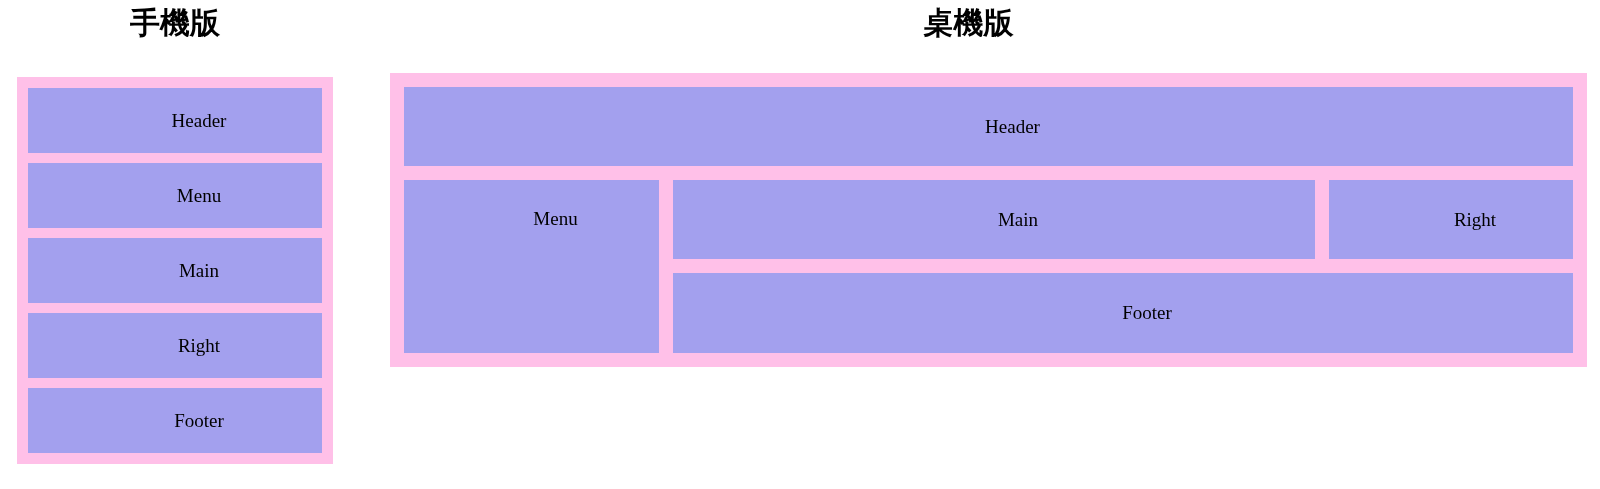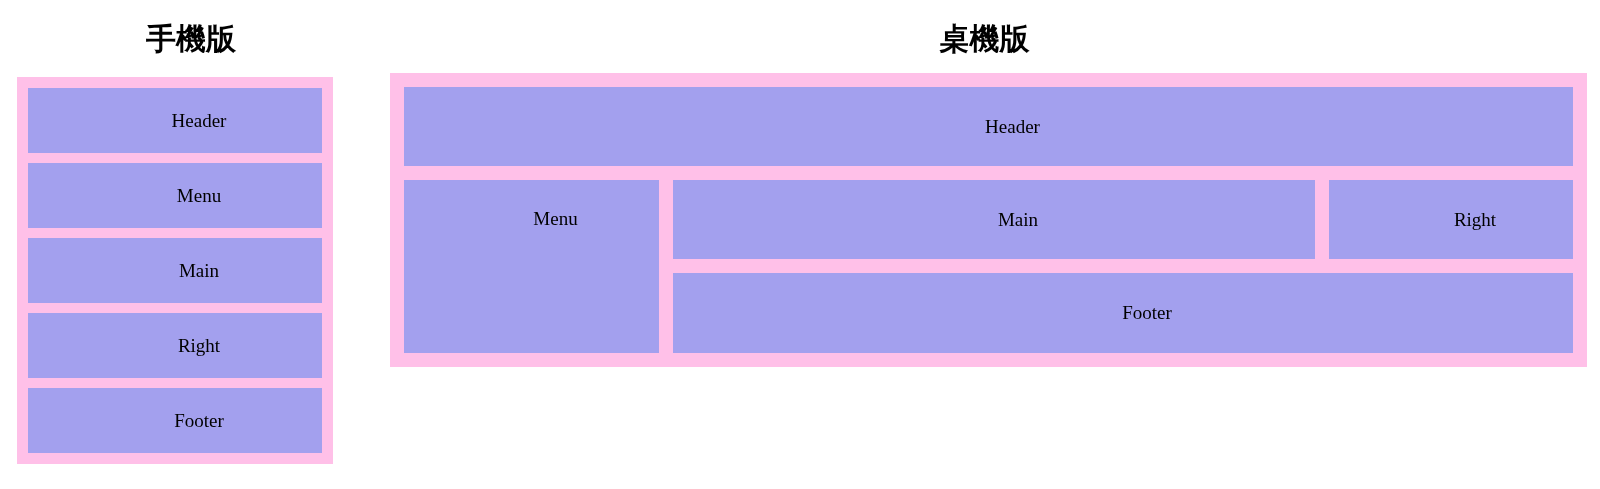--- a/index.html
+++ b/index.html
@@ -10,21 +10,21 @@
   body {
     width: 1600px;
     height: 489px;
     position: relative;
     font-family: "Liberation Sans", "DejaVu Sans", sans-serif;
     color: var(--label-text, #000000);
   }
   .panel-title {
     position: absolute;
     top: 4px;
-    margin: 16px;
+    margin: 0;
     font-size: 30px;
     line-height: 38px;
     font-weight: bold;
     text-align: center;
     color: var(--label-text, #000000);
   }
   .mobile-title { left: 17px;  width: 316px; }
   .desktop-title { left: 370px; width: 1197px; }
 
   .frame {

